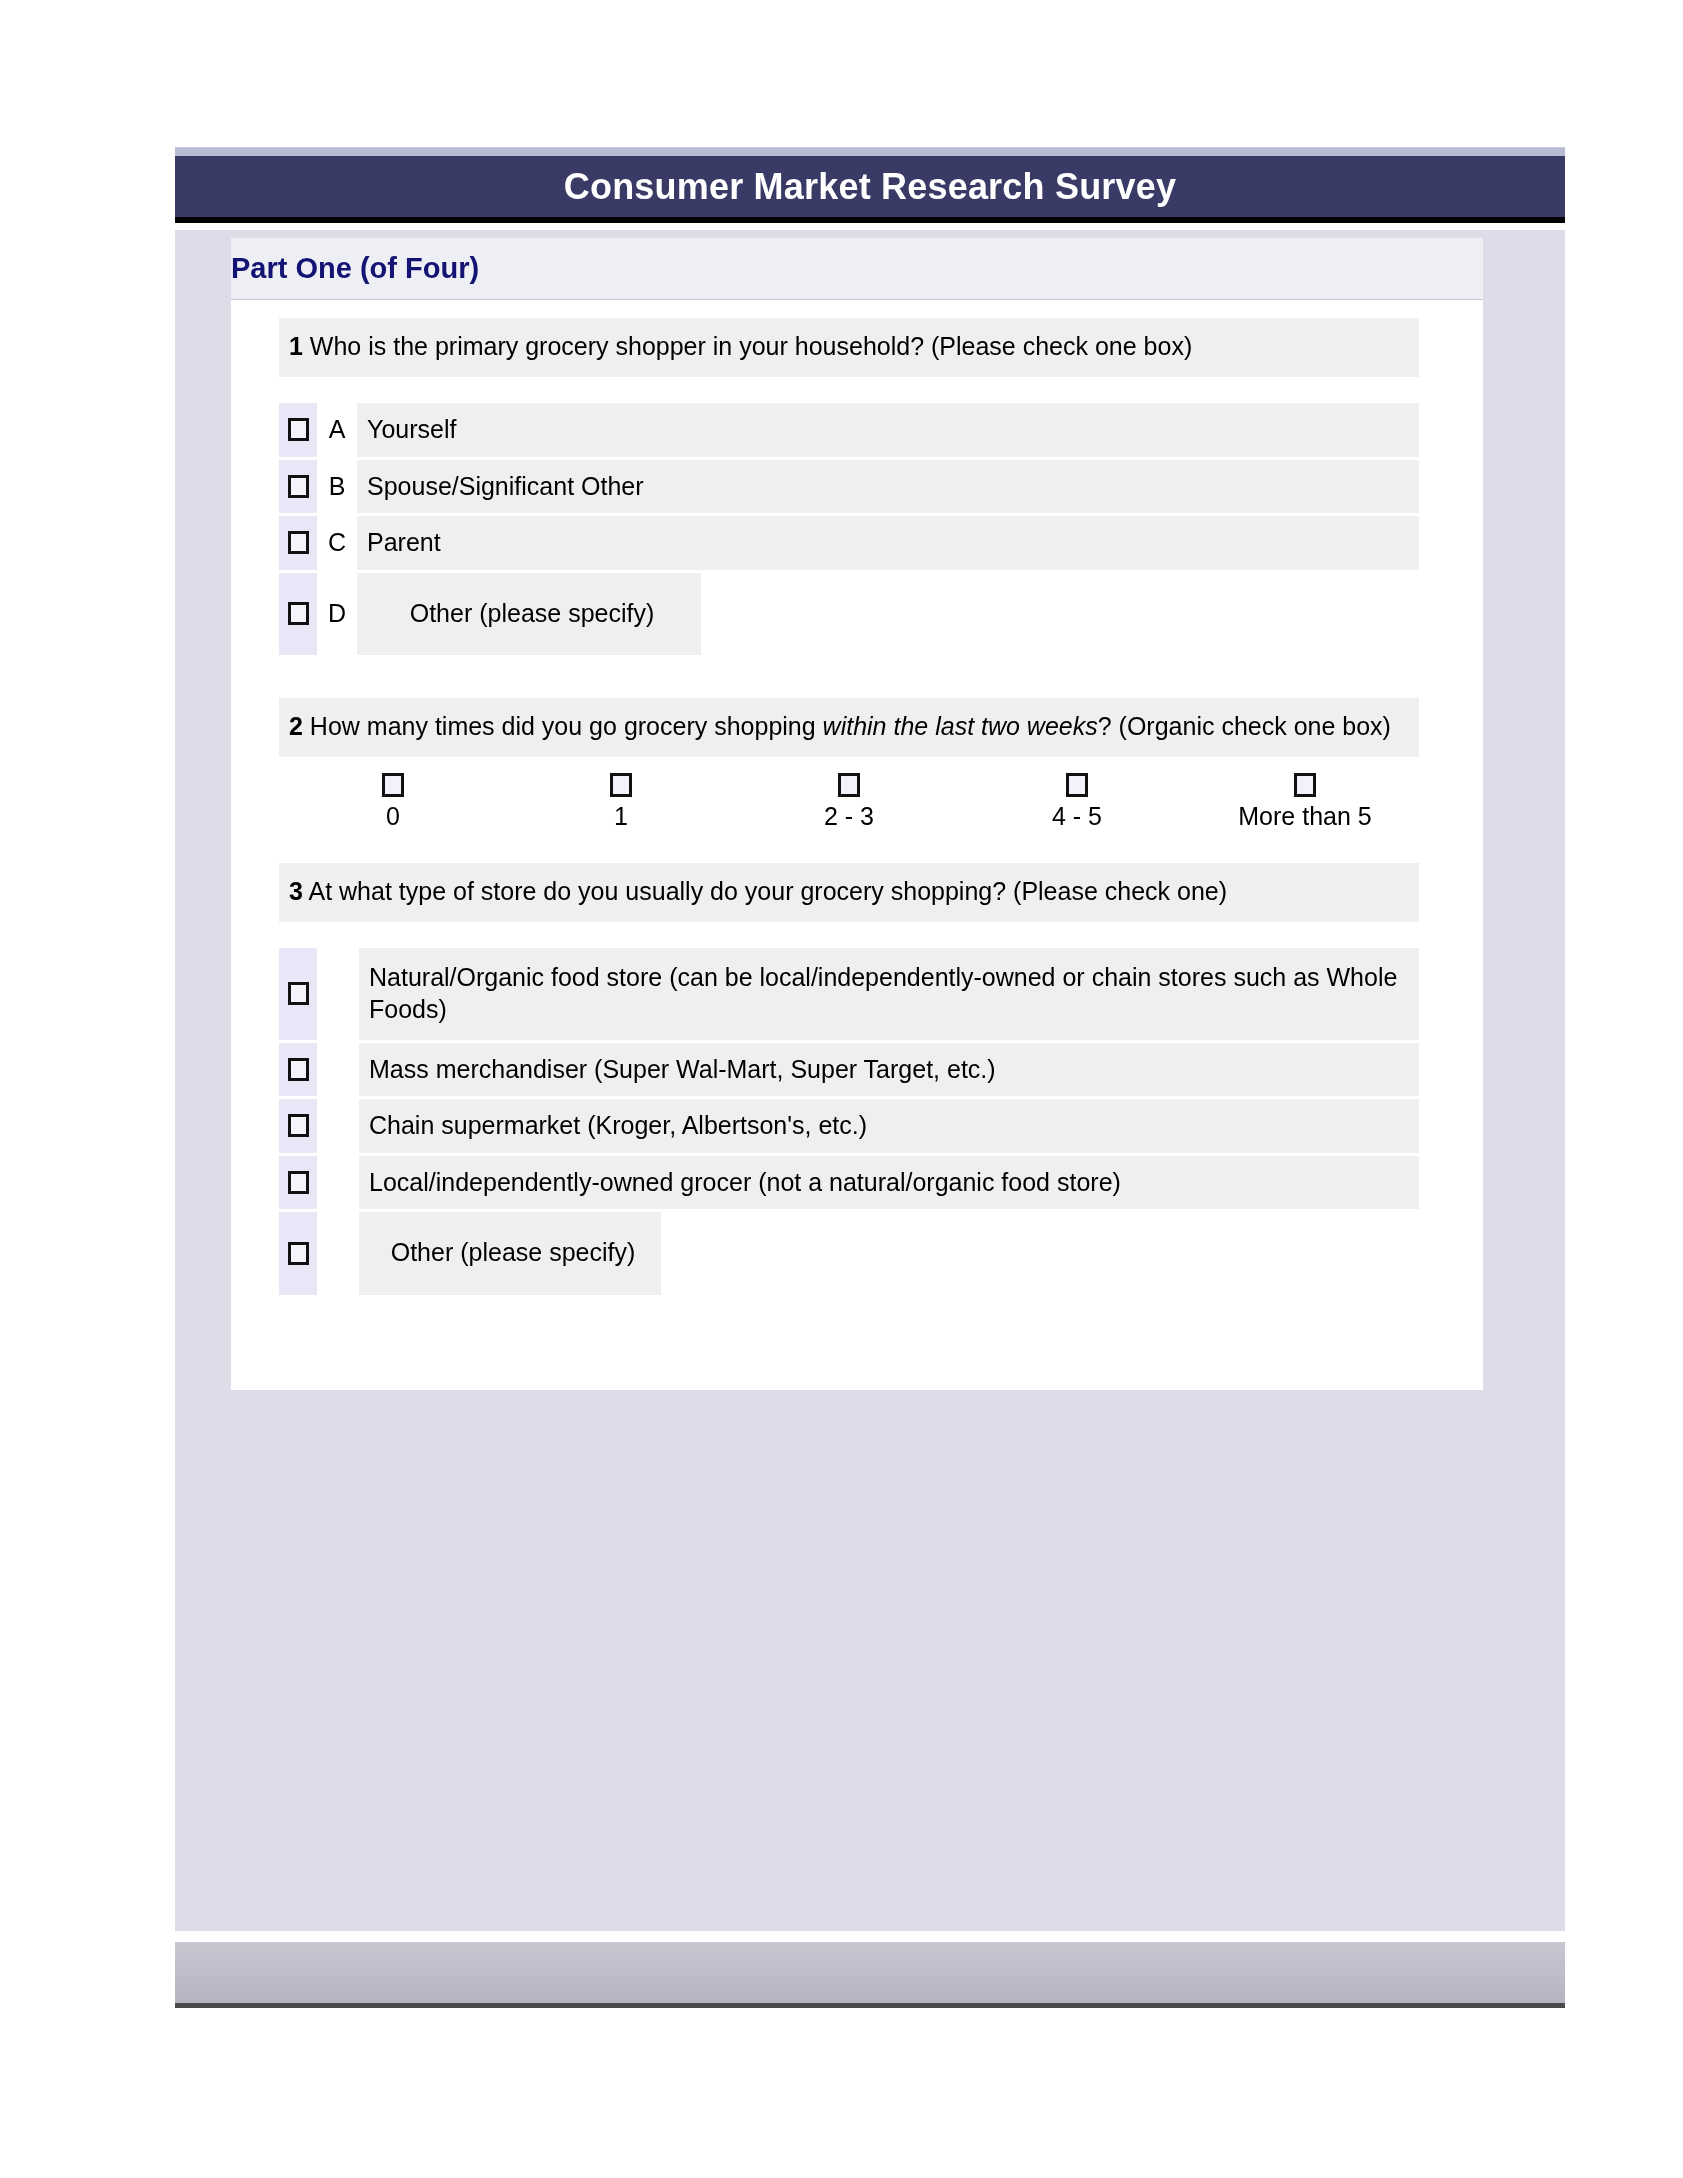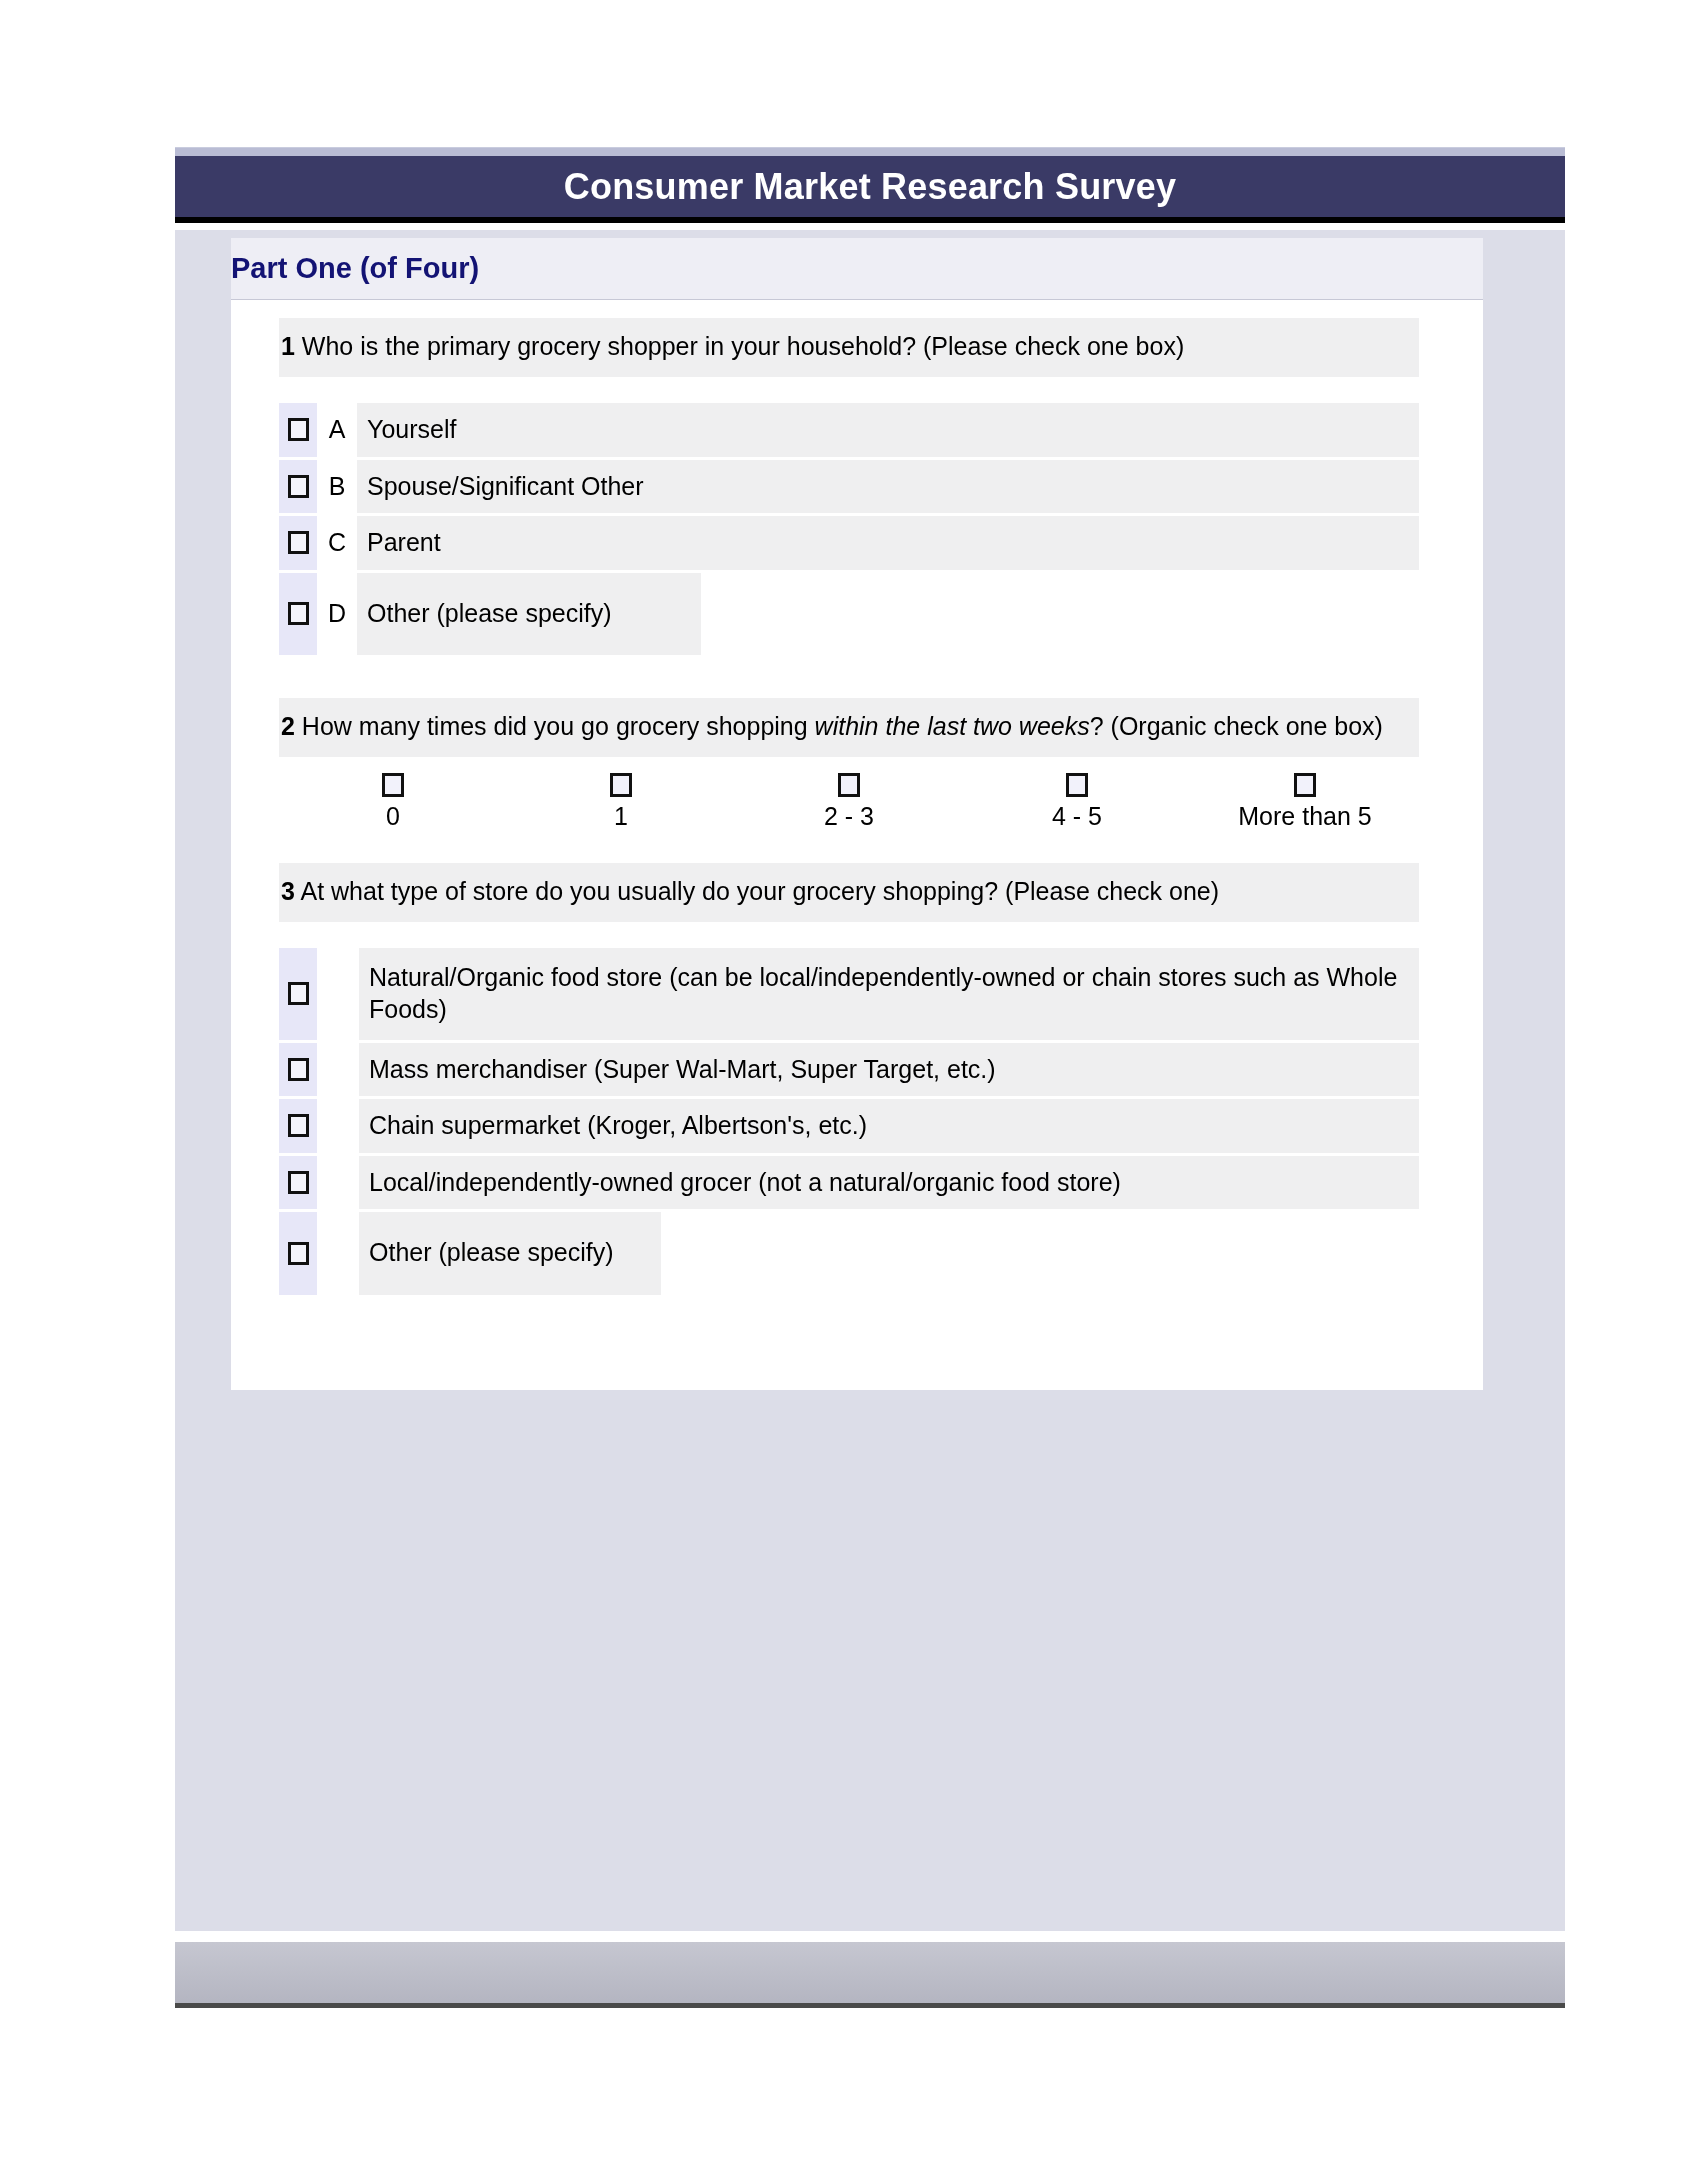--- a/index.html
+++ b/index.html
@@ -92,21 +92,21 @@
   .card-inner {
     position: relative;
     padding: 18px 0 0 0;
   }
 
   
   .q-band {
     margin: 0 0 0 48px;
     width: 1140px;
     background: #efeff0;
-    padding: 12px 14px 14px 2px;
+    padding: 12px 14px 14px 10px;
     box-sizing: border-box;
     font-size: 25px;
     color: #000000;
     line-height: 1.32;
   }
   .q-band .qnum {
     font-weight: bold;
   }
   .q-band em {
     font-style: italic;
@@ -164,20 +164,21 @@
     padding-top: 13px;
     padding-bottom: 14px;
   }
 
   
   .opt-row.other .label-cell {
     flex: 0 0 auto;
     width: 344px;
     padding-top: 24px;
     padding-bottom: 26px;
+    text-align: center;
   }
   .text-input {
     flex: 1 1 auto;
     background: #ffffff;
     border: none;
     outline: none;
     font-family: "Liberation Sans", sans-serif;
     font-size: 25px;
     padding: 0 8px;
     color: #000000;

